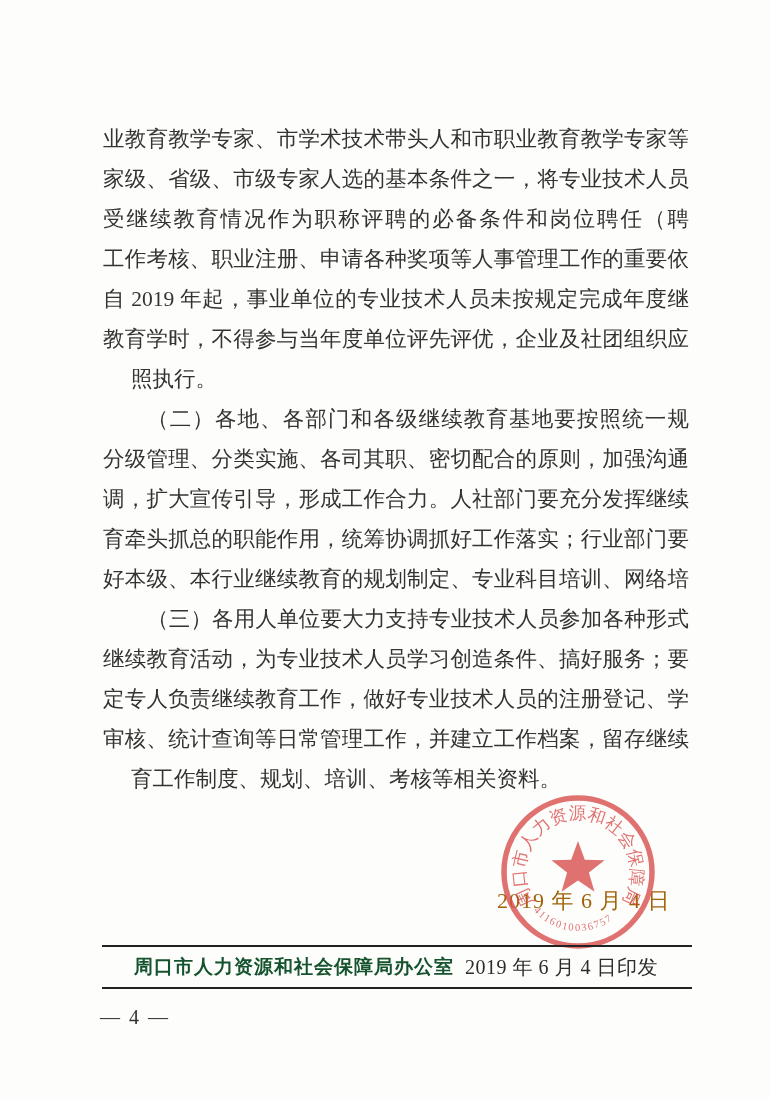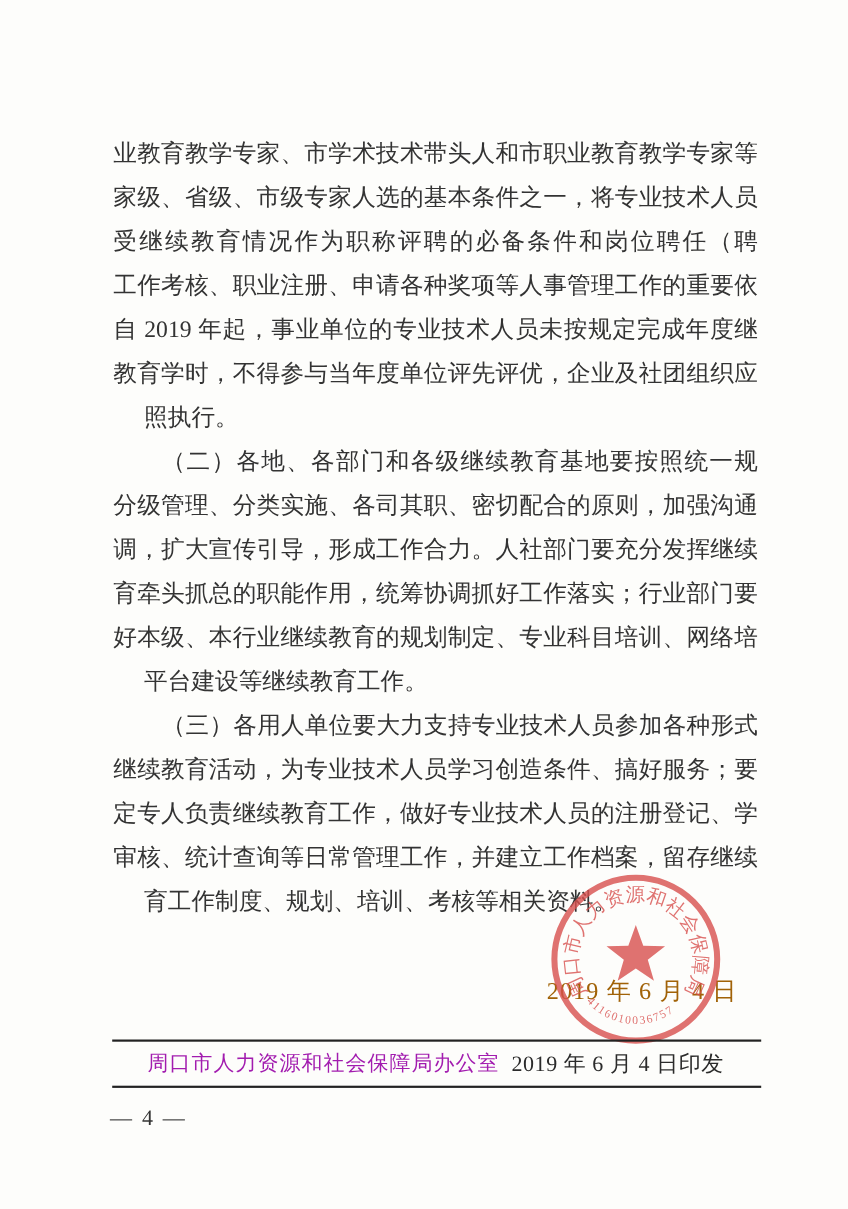--- a/index.html
+++ b/index.html
@@ -37,21 +37,21 @@
     opacity:0.8;
   }
   
   .footer{
     position:absolute;left:102px;top:945px;width:590px;height:40px;
     border-top:2px solid #222;border-bottom:2px solid #222;
     box-sizing:content-box;
     display:flex;justify-content:space-between;align-items:center;
     padding:0;
   }
-  .footer .left{margin-left:32px;font-size:19px;letter-spacing:1px;color:#a21caf;}
+  .footer .left{margin-left:32px;font-size:19px;letter-spacing:1px;color:#14532d;font-weight:bold;}
   .footer .right{margin-right:34px;font-size:20px;letter-spacing:0.5px;color:#2b2b2b;}
   
   .page-number{
     position:absolute;left:100px;top:1006px;
     font-size:20px;letter-spacing:2px;color:#333;
   }
   .seal-text{fill:#d8504e;font-family:"Liberation Serif","DejaVu Serif",serif;}
 </style>
 </head>
 <body>
@@ -64,21 +64,20 @@
     <div class="line">受继续教育情况作为职称评聘的必备条件和岗位聘任（聘用）、</div>
     <div class="line">工作考核、职业注册、申请各种奖项等人事管理工作的重要依据。</div>
     <div class="line">自 2019 年起，事业单位的专业技术人员未按规定完成年度继续</div>
     <div class="line">教育学时，不得参与当年度单位评先评优，企业及社团组织应参</div>
     <div class="line para-end">照执行。</div>
     <div class="line indent">（二）各地、各部门和各级继续教育基地要按照统一规划、</div>
     <div class="line">分级管理、分类实施、各司其职、密切配合的原则，加强沟通协</div>
     <div class="line">调，扩大宣传引导，形成工作合力。人社部门要充分发挥继续教</div>
     <div class="line">育牵头抓总的职能作用，统筹协调抓好工作落实；行业部门要做</div>
     <div class="line">好本级、本行业继续教育的规划制定、专业科目培训、网络培训</div>
-    <div class="line para-end">平台建设等继续教育工作。</div>
     <div class="line indent">（三）各用人单位要大力支持专业技术人员参加各种形式的</div>
     <div class="line">继续教育活动，为专业技术人员学习创造条件、搞好服务；要指</div>
     <div class="line">定专人负责继续教育工作，做好专业技术人员的注册登记、学时</div>
     <div class="line">审核、统计查询等日常管理工作，并建立工作档案，留存继续教</div>
     <div class="line para-end">育工作制度、规划、培训、考核等相关资料。</div>
   </div>
 
   <div class="issue-date">2019 年 6 月 4 日</div>
 
   <svg class="seal" viewBox="0 0 200 200">

